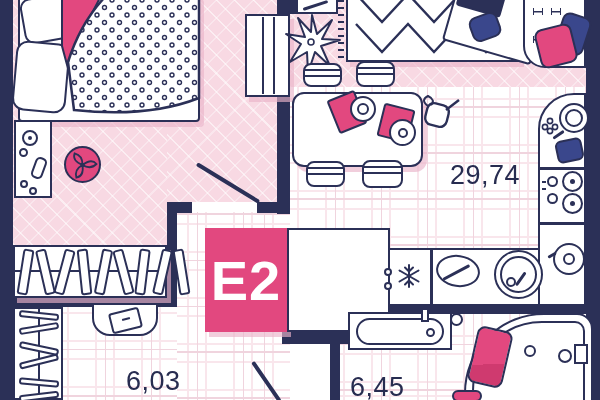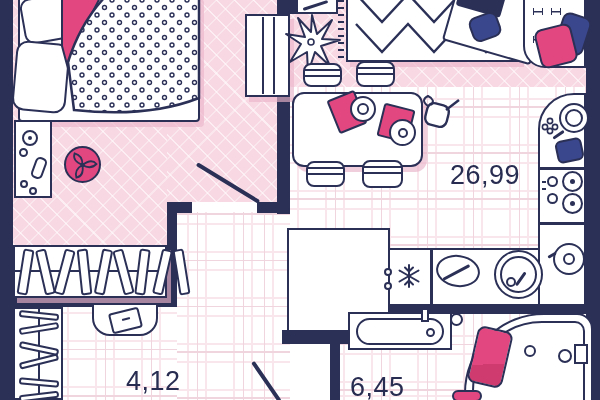--- a/index.html
+++ b/index.html
@@ -167,21 +167,21 @@
       <i></i>
     </div>
   <div class="stool" style="left:306px;top:161px;width:39px;height:26px;">
       <i></i>
       <i></i>
     </div>
   <div class="stool" style="left:362px;top:160px;width:41px;height:28px;">
       <i></i>
       <i></i>
     </div>
-  <div class="area" style="left:450px;top:160px;"><span>26,99</span></div>
+  <div class="area" style="left:450px;top:160px;"><span>29,74</span></div>
 
   <div class="o" style="left:538px;top:93px;width:48px;height:213px;border-radius:36px 0 0 0;"></div>
   <div class="thin" style="left:540px;top:167px;width:44px;height:2.5px;"></div>
   <div class="thin" style="left:540px;top:222px;width:44px;height:2.5px;"></div>
   <div class="o" style="left:388px;top:248px;width:152px;height:58px;"></div>
   <div class="thin" style="left:430px;top:250px;width:2.5px;height:54px;"></div>
 
   <svg style="left:396px;top:263px;" width="26" height="26" viewBox="0 0 26 26">
     <g stroke="#2b3057" stroke-width="2" fill="none" stroke-linecap="round">
       <line x1="13" y1="2" x2="13" y2="24"></line>
@@ -216,39 +216,42 @@
   <div class="dot" style="left:570px;top:179px;width:5px;height:5px;"></div>
   <div class="circ" style="left:562px;top:193px;width:21px;height:21px;"></div>
   <div class="dot" style="left:570px;top:201px;width:5px;height:5px;"></div>
   <div class="thin" style="left:542px;top:181px;width:4px;height:2px;"></div>
   <div class="thin" style="left:542px;top:188px;width:4px;height:2px;"></div>
 
   <div class="circ" style="left:553px;top:243px;width:32px;height:32px;"></div>
   <div class="circ" style="left:563px;top:253px;width:12px;height:12px;border-width:2px;"></div>
   <div class="line" style="left:548px;top:256px;width:9px;height:2.5px;transform:rotate(-30deg);"></div>
 
+  <div class="abs pinkfill sh" id="e2badge" style="left:205px;top:228px;width:82px;height:104px;">
+    <span>E2</span>
+  </div>
   <div class="abs" style="left:287px;top:228px;width:103px;height:104px;background:#fff;border:2px solid var(--navy);"></div>
   <div class="circ" style="left:384px;top:268px;width:8px;height:8px;border-width:2px;"></div>
   <div class="circ" style="left:384px;top:282px;width:8px;height:8px;border-width:2px;"></div>
 
   <div class="o" style="left:13px;top:307px;width:50px;height:93px;"></div>
   <div class="thin" style="left:38px;top:309px;width:2px;height:91px;"></div>
   <div class="abs" style="left:18px;top:312px;width:42px;height:88px;display:flex;flex-direction:column;gap:6px;align-items:center;">
     <div class="hgh" style="transform:rotate(6deg);"></div>
     <div class="hgh" style="transform:rotate(-9deg);"></div>
     <div class="hgh" style="transform:rotate(12deg);margin-top:6px;"></div>
     <div class="hgh" style="transform:rotate(-14deg);"></div>
     <div class="hgh" style="transform:rotate(5deg);margin-top:8px;"></div>
     <div class="hgh" style="transform:rotate(-7deg);"></div>
   </div>
   <div class="o" style="left:92px;top:303px;width:66px;height:33px;border-radius:0 0 18px 18px;"></div>
   <div class="o" style="left:110px;top:310px;width:31px;height:21px;border-width:2.5px;border-radius:3px;transform:rotate(-14deg);"></div>
   <div class="thin" style="left:122px;top:318px;width:8px;height:2px;transform:rotate(-14deg);"></div>
   <div class="line" style="left:253px;top:360px;width:48px;height:3.5px;transform:rotate(55.5deg);"></div>
-  <div class="area" style="left:126px;top:366px;"><span>4,12</span></div>
+  <div class="area" style="left:126px;top:366px;"><span>6,03</span></div>
 
   <div class="o" style="left:348px;top:312px;width:104px;height:38px;"></div>
   <div class="o" style="left:356px;top:318px;width:88px;height:27px;border-width:2px;border-radius:14px;"></div>
   <div class="o" style="left:421px;top:308px;width:8px;height:14px;border-width:2px;"></div>
   <div class="circ" style="left:426px;top:328px;width:9px;height:9px;border-width:2px;"></div>
   <div class="circ" style="left:450px;top:313px;width:13px;height:13px;border-width:2px;"></div>
 
   <div class="o" style="left:464px;top:313px;width:129px;height:92px;border-radius:80px 16px 0 0;"></div>
   <div class="o" style="left:472px;top:321px;width:113px;height:88px;border-width:2px;border-radius:70px 10px 0 0;"></div>
   <div class="abs" style="left:472px;top:328px;width:36px;height:58px;border-radius:8px;transform:rotate(13deg);border:2px solid var(--navy);background:linear-gradient(165deg,#e2487f 0 62%,#cf3a6f 62% 100%);"></div>

